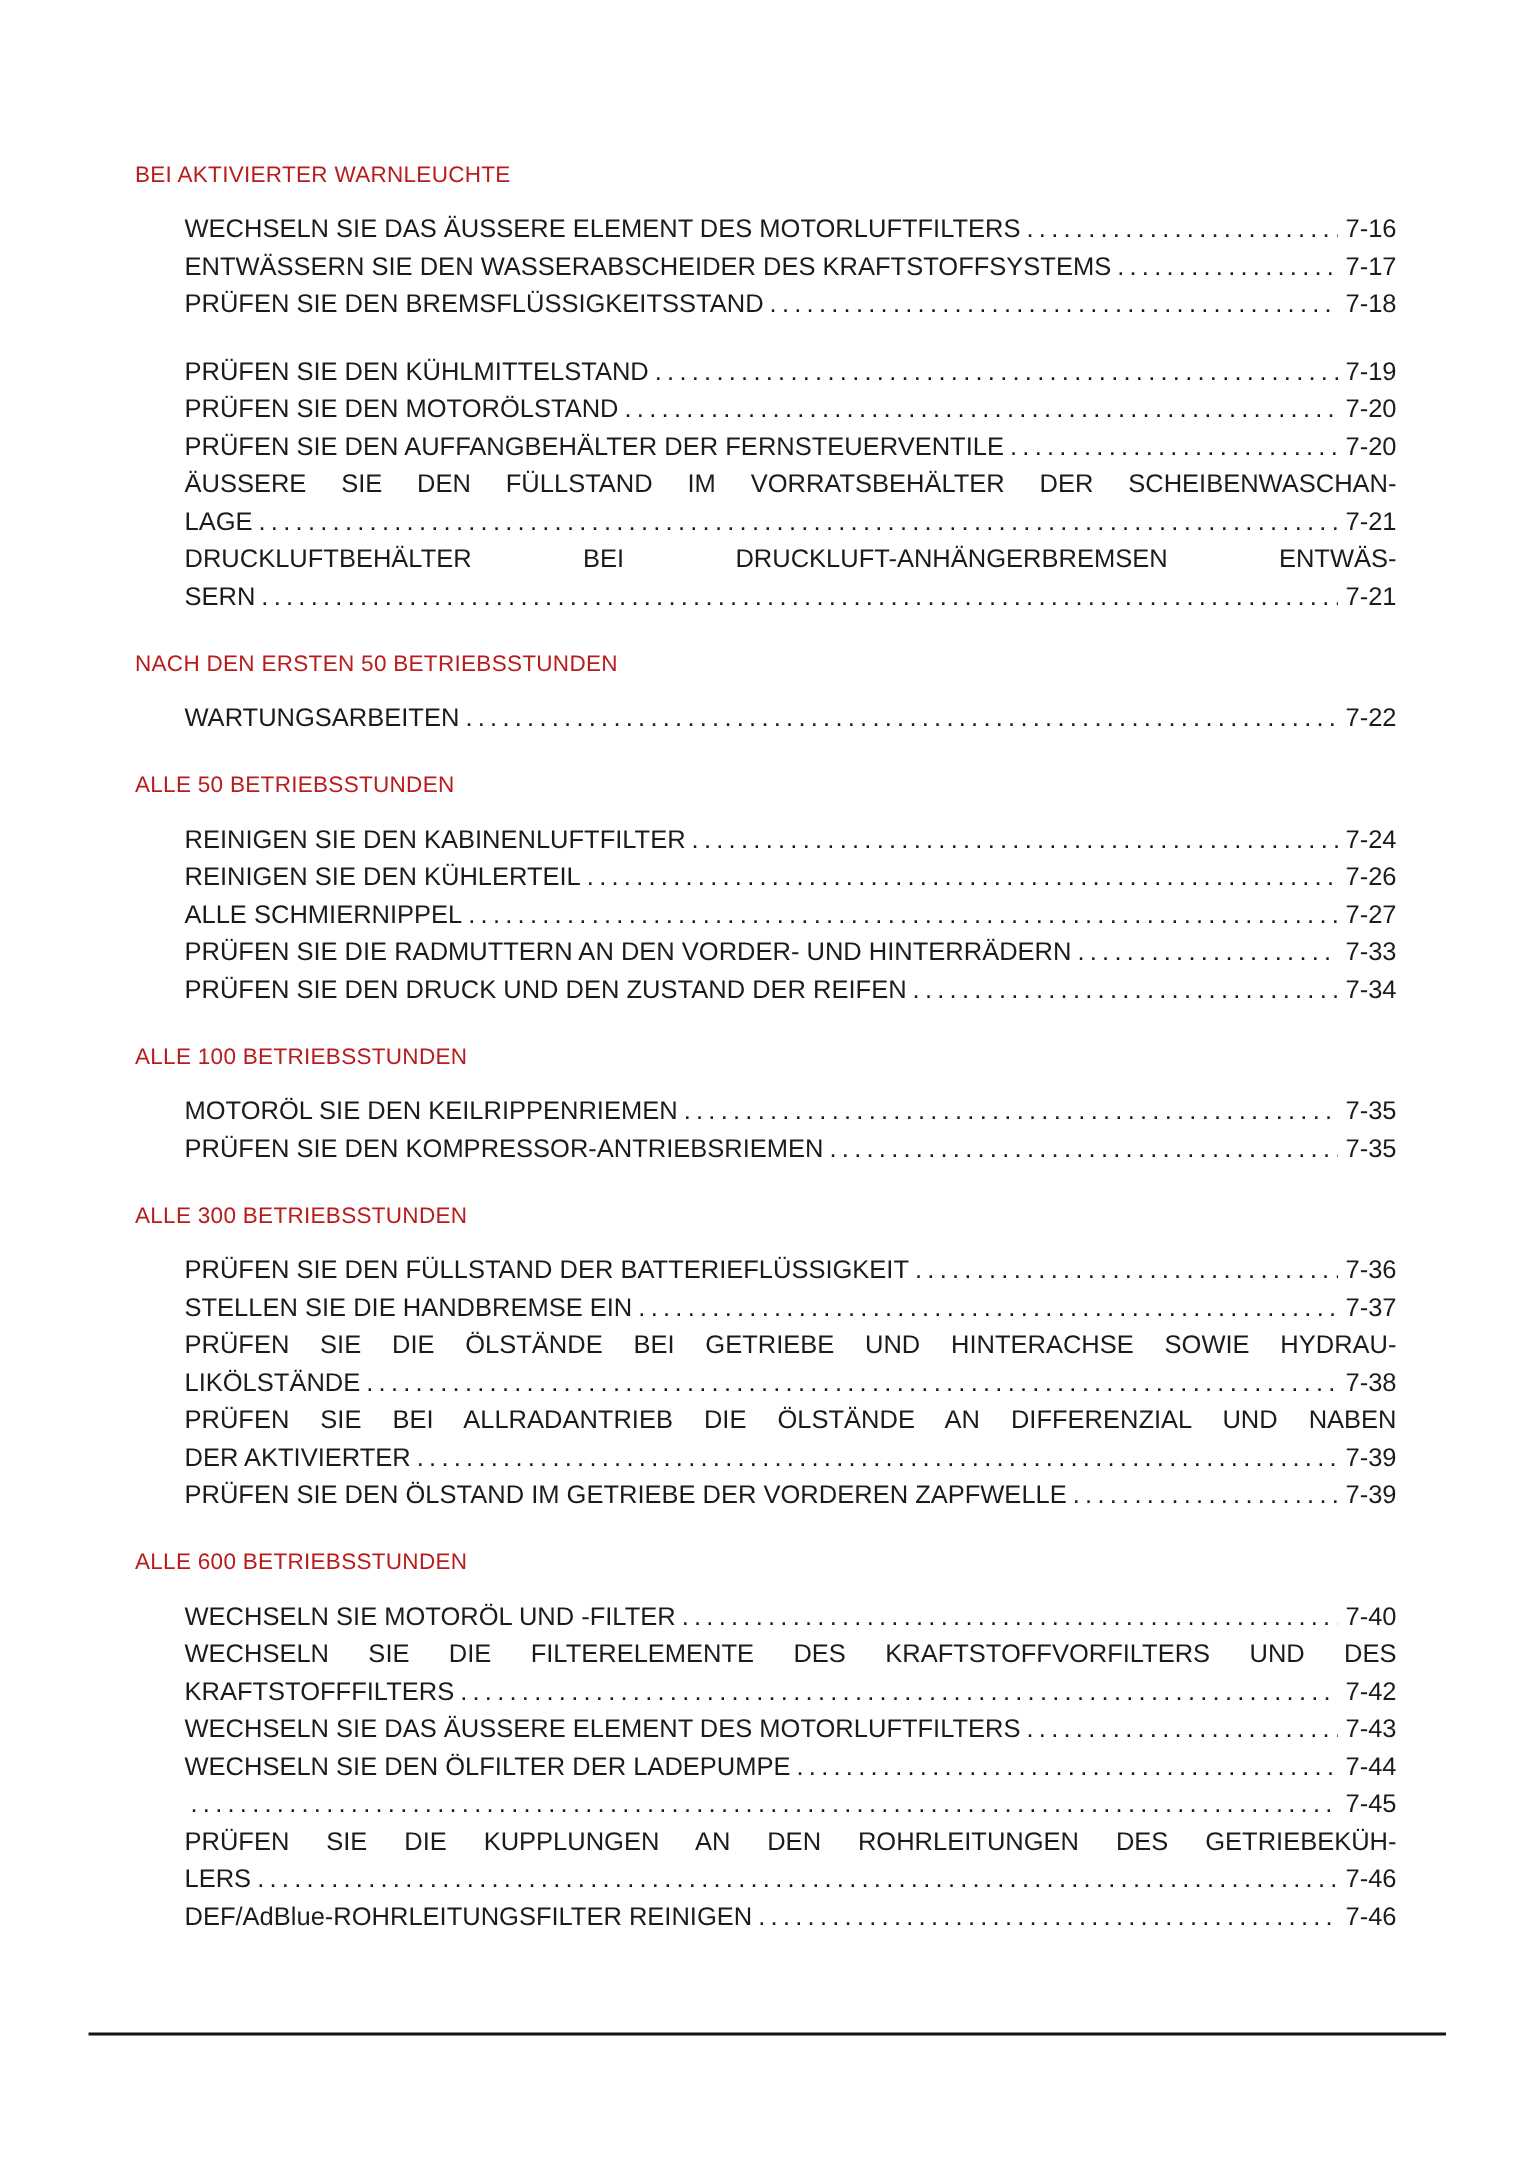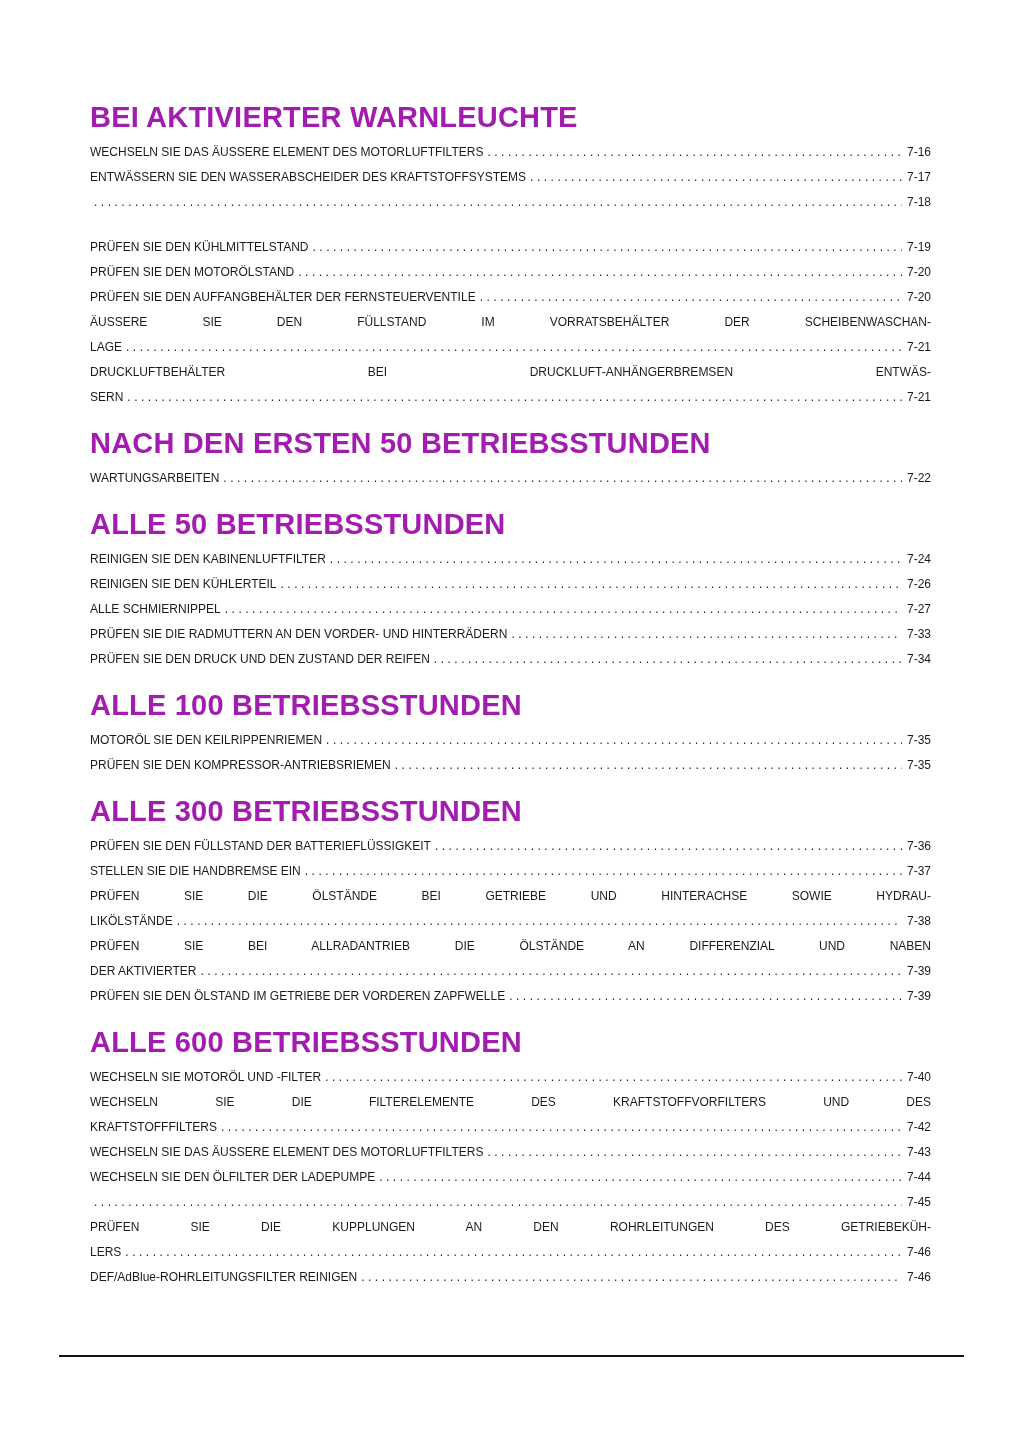--- a/index.html
+++ b/index.html
@@ -16,31 +16,32 @@
   .toc {
     position: absolute;
     left: 90px;
     top: 104px;
     width: 841px;
   }
 
   .toc-section { margin-bottom: 20px; }
 
   .section-heading {
-    font-size: 29px;
+    font-size: 15px;
     line-height: 26px;
-    font-weight: 700;
+    font-weight: 400;
     letter-spacing: 0.2px;
     margin: 0 0 10px 0;
-    color: #a21caf;
+    color: #b91c1c;
     white-space: nowrap;
   }
 
   .toc-entry {
-    font-size: 12px;
+    margin-left: 33px;
+    font-size: 17px;
     line-height: 25px;
   }
 
   .entry-line-justified {
     text-align: justify;
     text-align-last: justify;
   }
 
   .entry-last-line {
     display: flex;
@@ -86,20 +87,21 @@
       </div>
       <div class="toc-entry">
         <div class="entry-last-line">
           <span class="entry-text">ENTWÄSSERN SIE DEN WASSERABSCHEIDER DES KRAFTSTOFFSYSTEMS</span>
           <span class="dot-leader">........................................................................................................................................................................................................</span>
           <span class="page-num">7-17</span>
         </div>
       </div>
       <div class="toc-entry">
         <div class="entry-last-line">
+          <span class="entry-text">PRÜFEN SIE DEN BREMSFLÜSSIGKEITSSTAND</span>
           <span class="dot-leader">........................................................................................................................................................................................................</span>
           <span class="page-num">7-18</span>
         </div>
       </div>
     </section>
     <section class="toc-section">
       <div class="toc-entry">
         <div class="entry-last-line">
           <span class="entry-text">PRÜFEN SIE DEN KÜHLMITTELSTAND</span>
           <span class="dot-leader">........................................................................................................................................................................................................</span>

